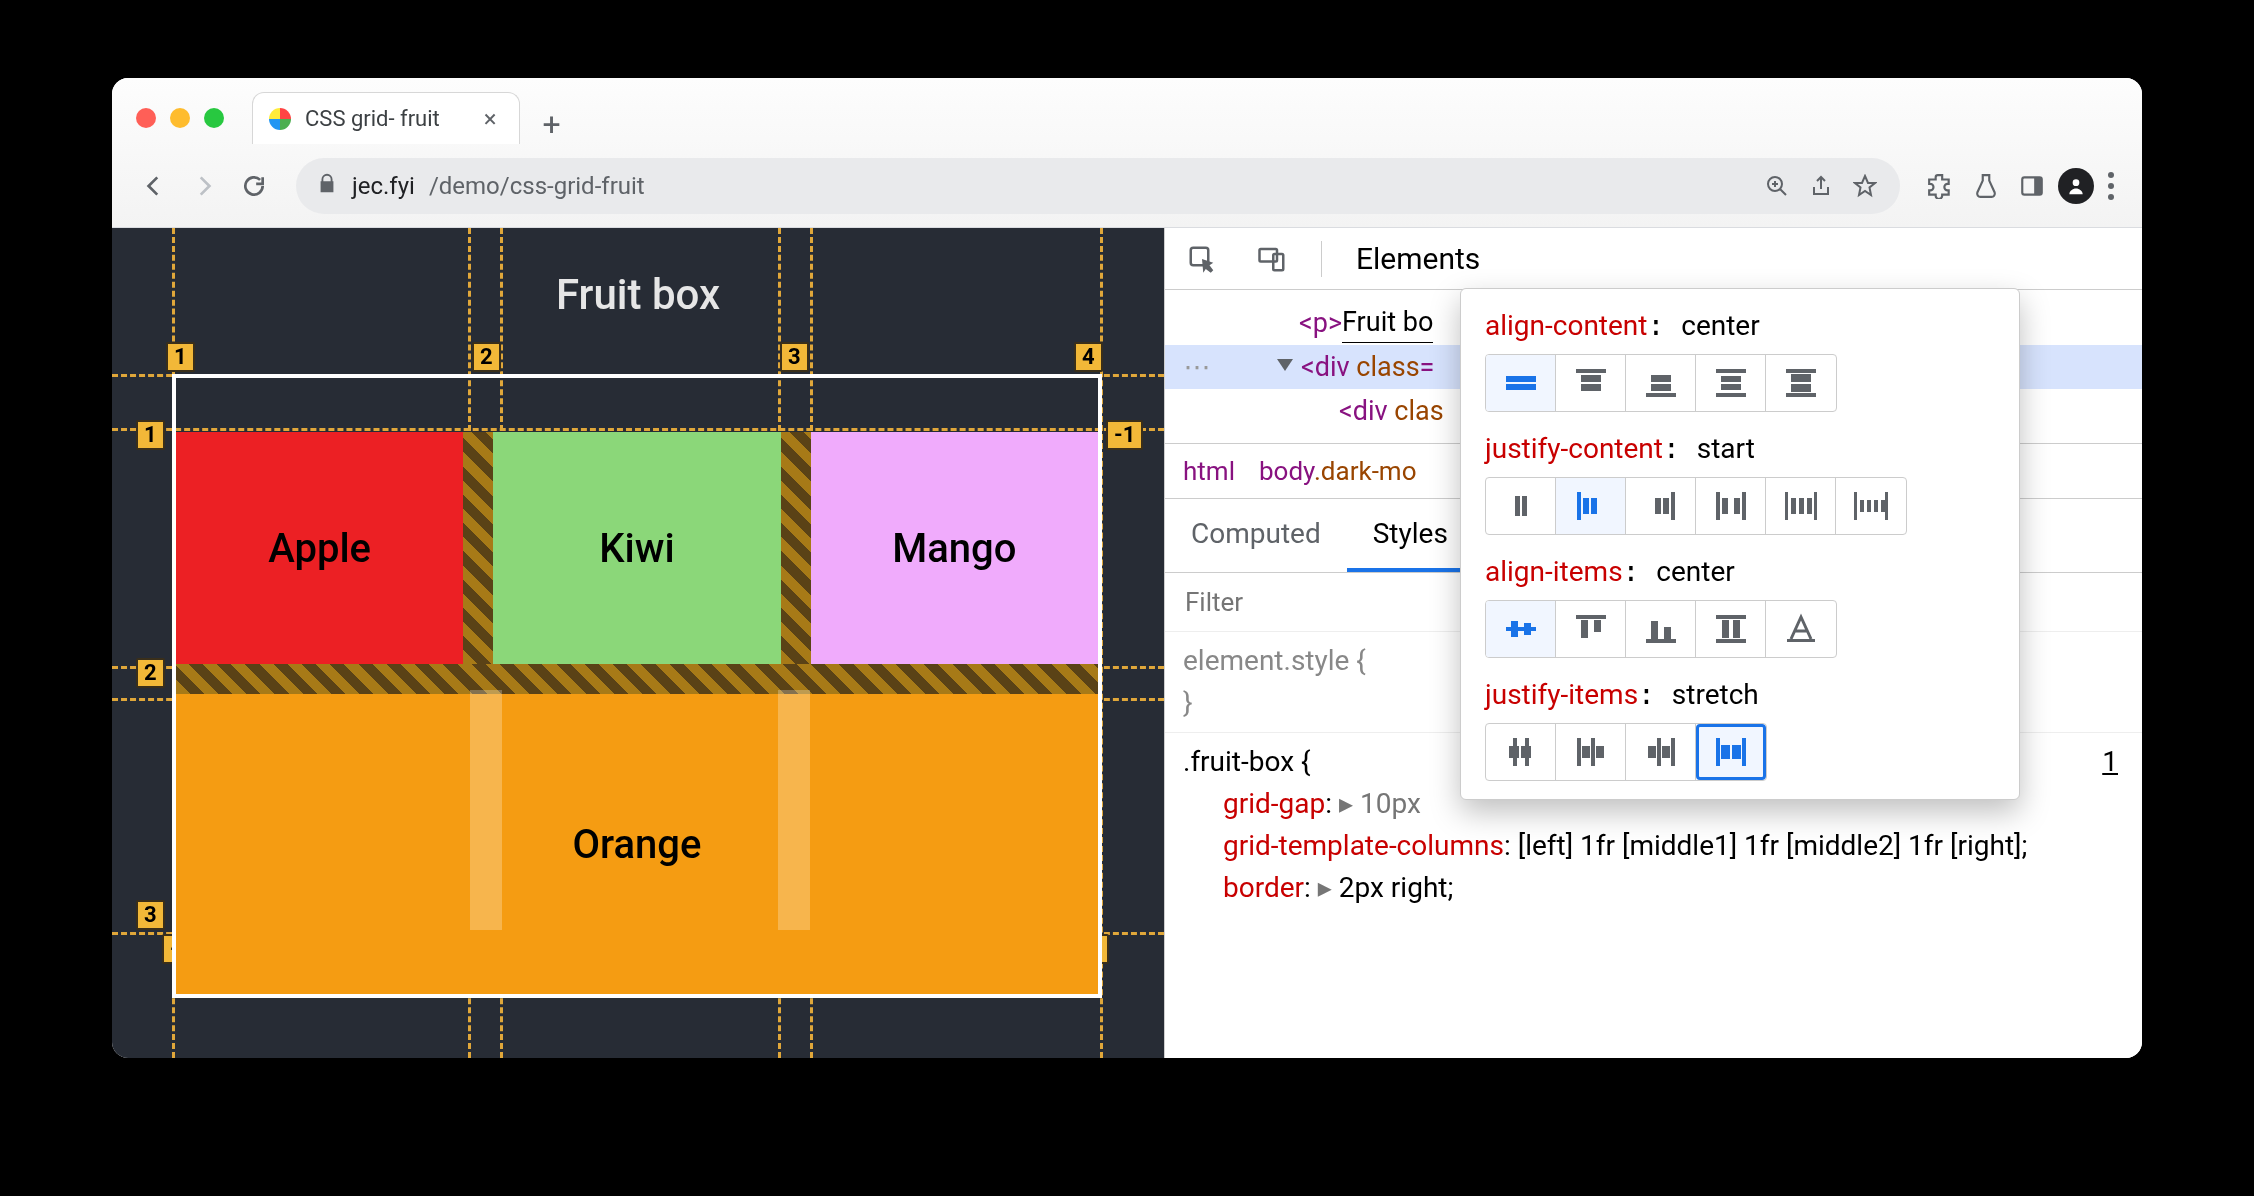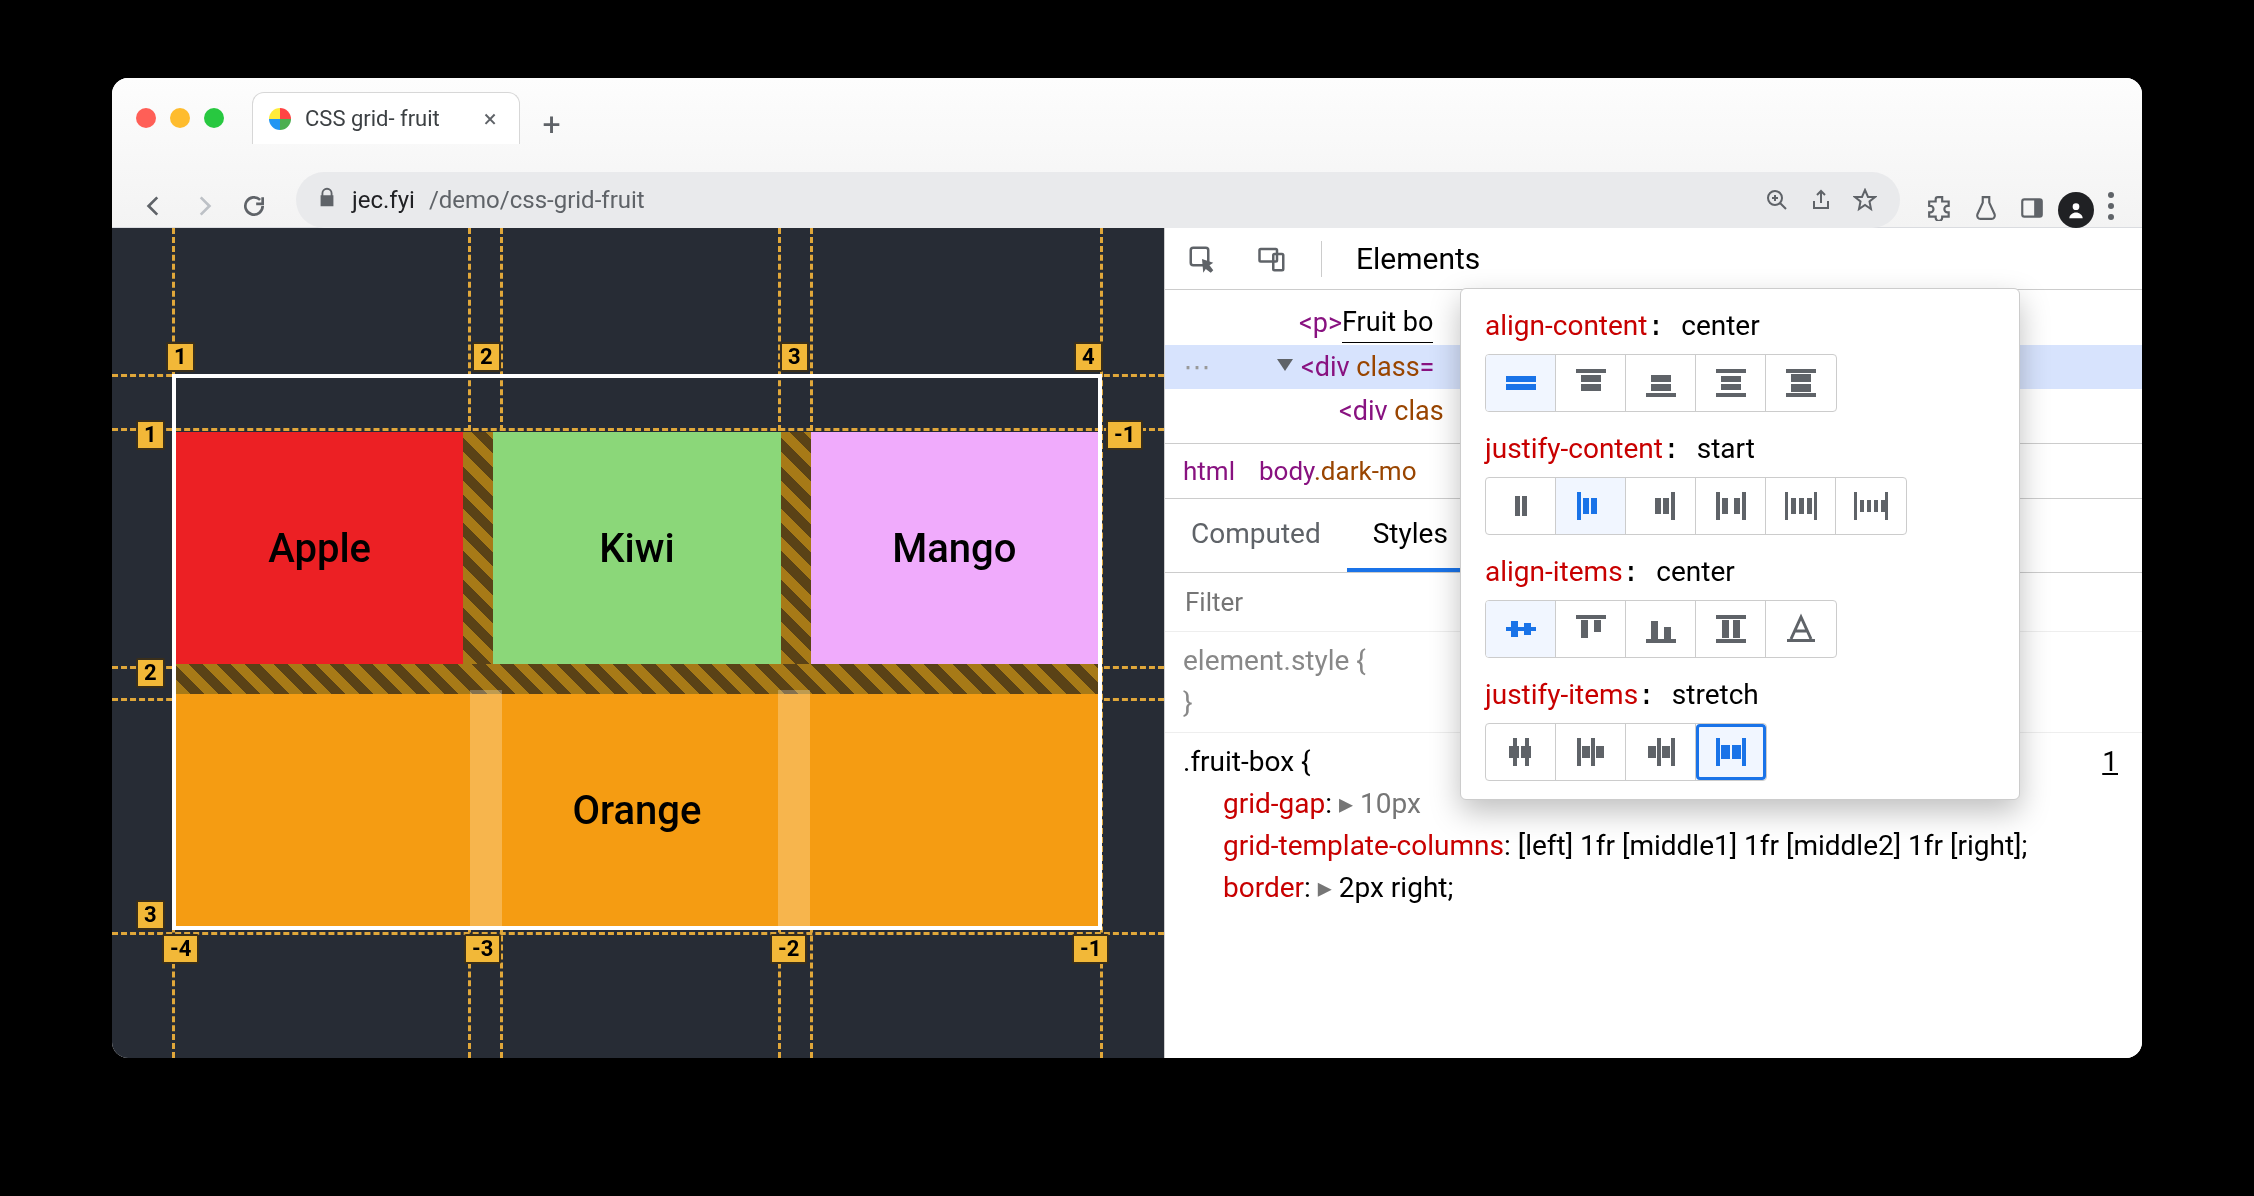--- a/index.html
+++ b/index.html
@@ -13,21 +13,21 @@
   .traffic { display:flex; gap:14px; align-items:center; padding:0 6px 16px 6px; }
   .tl { width:20px; height:20px; border-radius:50%; }
   .tl.red{background:#ff5f57}.tl.yel{background:#febc2e}.tl.grn{background:#28c840}
   .tab { margin-left:22px; background:#fff; border:1px solid #d7d7d7; border-bottom:none; border-radius:12px 12px 0 0; height:52px; display:flex; align-items:center; padding:0 22px 0 16px; gap:14px; font-size:22px; color:#3c4043; position:relative; }
   .tab .favicon { width:22px;height:22px;border-radius:50%; background:conic-gradient(#f44 0 90deg,#4caf50 0 180deg,#2196f3 0 270deg,#ffeb3b 0 360deg); }
   .tab .close { font-size:24px; color:#5f6368; margin-left:30px; }
   .newtab { margin-left:12px; width:40px;height:40px; display:flex;align-items:center;justify-content:center; font-size:32px; color:#5f6368; border-radius:50%; }
   .tabdrop { position:absolute; right:22px; top:18px; font-size:26px; color:#5f6368; }
   .tabdrop svg, .tl, .profile-icon{display:block}
 
-  .toolbar { height:84px; display:flex; align-items:flex-end; padding:0 20px; gap:6px; }
+  .toolbar { height:84px; display:flex; align-items:center; padding:0 20px; gap:6px; }
   .navbtn { width:44px; height:44px; display:flex;align-items:center;justify-content:center; color:#5f6368; border-radius:50%; }
   .navbtn.dis { color:#bdc1c6; }
   .navbtn svg{width:26px;height:26px;stroke:currentColor;fill:currentColor}
   .omnibox { flex:1; margin:0 14px; height:56px; background:#e9eaec; border-radius:28px; display:flex; align-items:center; padding:0 20px; gap:14px; color:#5f6368; font-size:24px; }
   .omnibox .lock-icon svg{width:22px;height:22px;fill:#5f6368}
   .omnibox .host { color:#202124; }
   .omnibox .path { color:#5f6368; }
   .omnibox .spacer{flex:1}
   .omnibox .ob-icon{width:30px;height:30px;display:flex;align-items:center;justify-content:center;color:#5f6368}
   .omnibox .ob-icon svg{width:24px;height:24px;stroke:currentColor;fill:none;stroke-width:2}
@@ -47,21 +47,21 @@
   .page-title { position:absolute; top:42px; left:0; right:0; text-align:center; font-size:42px; font-weight:500; color:#e6e6e6; }
   .grid-wrap { position:absolute; left:60px; top:146px; width:930px; }
   .grid { position:relative; width:100%; border:4px solid #fff; }
   .row1 { display:flex; height:232px; }
   .cell { display:flex; align-items:center; justify-content:center; font-size:40px; color:#000; font-weight:500; position:relative; }
   .gap-v { width:30px; background:repeating-linear-gradient(45deg,#a77a17 0 10px,#5a4216 10px 20px); }
   .gap-h { height:30px; background:repeating-linear-gradient(45deg,#a77a17 0 10px,#5a4216 10px 20px); }
   .apple{background:#ec2024;flex:1}
   .kiwi{background:#8bd779;flex:1}
   .mango{background:#f0abfc;flex:1}
-  .orange{background:#f59c12;height:232px}
+  .orange{background:#f59c12;height:300px}
   .gdash-v{position:absolute;top:0;bottom:0;border-left:3px dashed #e0a73a;}
   .gdash-h{position:absolute;left:0;right:0;border-top:3px dashed #e0a73a;}
   .midline-v{position:absolute;top:0;bottom:0;width:32px;opacity:.25;background:#fff}
   .gnum{position:absolute;background:#f2b838;color:#000;font-weight:700;font-size:22px;padding:0 6px;border:2px solid #3a2f1a;border-radius:2px;line-height:26px}
 
   
   .dt-tabs{height:62px;border-bottom:1px solid #ccc;display:flex;align-items:center;padding:0 8px;gap:12px;font-size:26px;color:#5f6368}
   .dt-tabs .dtbtn{padding:0 14px;height:100%;display:flex;align-items:center}
   .dt-tabs .sep{width:1px;height:36px;background:#ccc;margin:0 8px}
   .dt-dom{padding:10px 0;font-family:Menlo,Consolas,monospace;font-size:27px;line-height:40px}
@@ -203,20 +203,21 @@
         <div class="gdash-v" style="left:388px"></div>
         <div class="gdash-v" style="left:666px"></div>
         <div class="gdash-v" style="left:698px"></div>
         <div class="gdash-v" style="left:988px"></div>
         <div class="gdash-h" style="top:146px"></div>
         <div class="gdash-h" style="top:200px"></div>
         <div class="gdash-h" style="top:438px"></div>
         <div class="gdash-h" style="top:470px"></div>
         <div class="gdash-h" style="top:704px"></div>
 
+        <div class="page-title">Fruit box</div>
 
         <div class="grid-wrap">
 
           <div class="gnum" style="left:-6px;top:-32px">1</div>
           <div class="gnum" style="left:300px;top:-32px">2</div>
           <div class="gnum" style="left:608px;top:-32px">3</div>
           <div class="gnum" style="left:902px;top:-32px">4</div>
 
           <div class="gnum" style="left:-36px;top:46px">1</div>
           <div class="gnum" style="left:-36px;top:284px">2</div>

